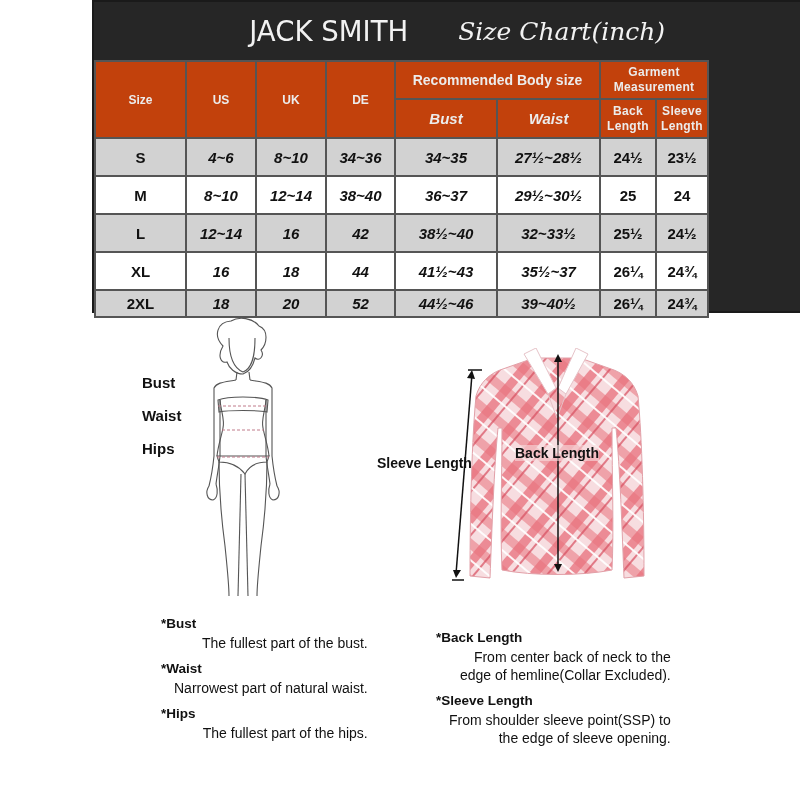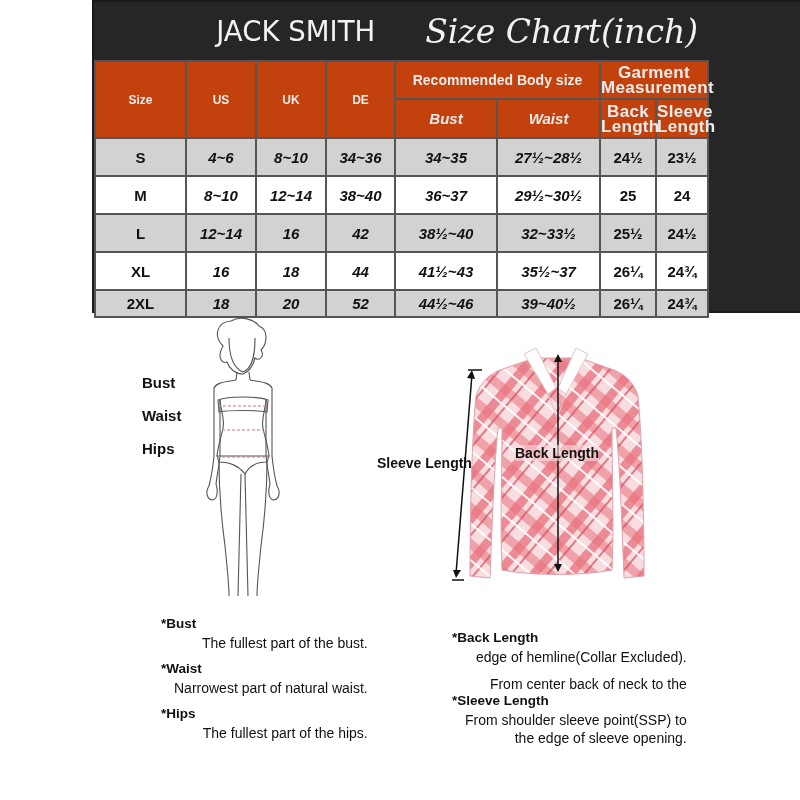--- a/index.html
+++ b/index.html
@@ -9,34 +9,34 @@
   .chart {
     position: absolute; left: 92px; top: 0; width: 726px; height: 313px;
     background: #262626; border: 2px solid #1a1a1a;
   }
   .title-bar {
     position: absolute; left: 0; top: 0; width: 100%; height: 58px;
     display: flex; align-items: center; justify-content: center; gap: 46px;
     color: #f2f2f2;
   }
   .brand { font-family: "DejaVu Sans", sans-serif; font-size: 29px; letter-spacing: 0px; font-weight: normal; transform: scaleX(0.95); }
-  .chart-title { font-family: "DejaVu Serif", serif; font-style: italic; font-size: 33px; }
+  .chart-title { font-family: "DejaVu Serif", serif; font-style: italic; font-size: 25px; }
 
   table.size-table {
     position: absolute; left: 0; top: 58px; width: 613px;
     border-collapse: collapse; table-layout: fixed;
   }
   table.size-table td, table.size-table th {
     border: 2px solid #555; text-align: center; vertical-align: middle;
     font-weight: bold;
   }
   th { background: #c2410c; color: #ececec; font-size: 14px; }
   th.big { font-size: 12px; }
   th.sub-it { font-style: italic; font-weight: bold; font-size: 15px; }
-  th.small { font-size: 17px; line-height: 15px; letter-spacing: 0.3px; margin-top: 8px; }
+  th.small { font-size: 12px; line-height: 15px; letter-spacing: 0.3px; margin-top: 8px; }
   td { font-size: 15px; color: #111; height: 38px; }
   td.sz { font-size: 15px; font-style: normal; }
   td.it { font-style: italic; }
   tr.grey td { background: #d2d2d2; }
   tr.white td { background: #ffffff; }
   tr.last td { height: 27px; }
 
   
   .figure-labels { position: absolute; left: 142px; top: 374px; font-weight: bold; font-size: 15px; }
   .figure-labels div { height: 33px; }
@@ -217,20 +217,20 @@
 
 <div class="notes" style="left:113px;top:616px">
   <div class="note-h">*Bust</div>
   <div class="note-b">The fullest part of the bust.</div>
   <div class="note-h">*Waist</div>
   <div class="note-b">Narrowest part of natural waist.</div>
   <div class="note-h">*Hips</div>
   <div class="note-b">The fullest part of the hips.</div>
 </div>
 
-<div class="notes" style="left:404px;top:630px">
+<div class="notes" style="left:388px;top:630px">
   <div class="note-h">*Back Length</div>
+  <div class="note-b" style="margin-bottom:0">From center back of neck to the</div>
   <div class="note-b">edge of hemline(Collar Excluded).</div>
-  <div class="note-b" style="margin-bottom:0">From center back of neck to the</div>
   <div class="note-h">*Sleeve Length</div>
   <div class="note-b" style="margin-bottom:0">From shoulder sleeve point(SSP) to</div>
   <div class="note-b">the edge of sleeve opening.</div>
 </div>
 
 </body></html>

